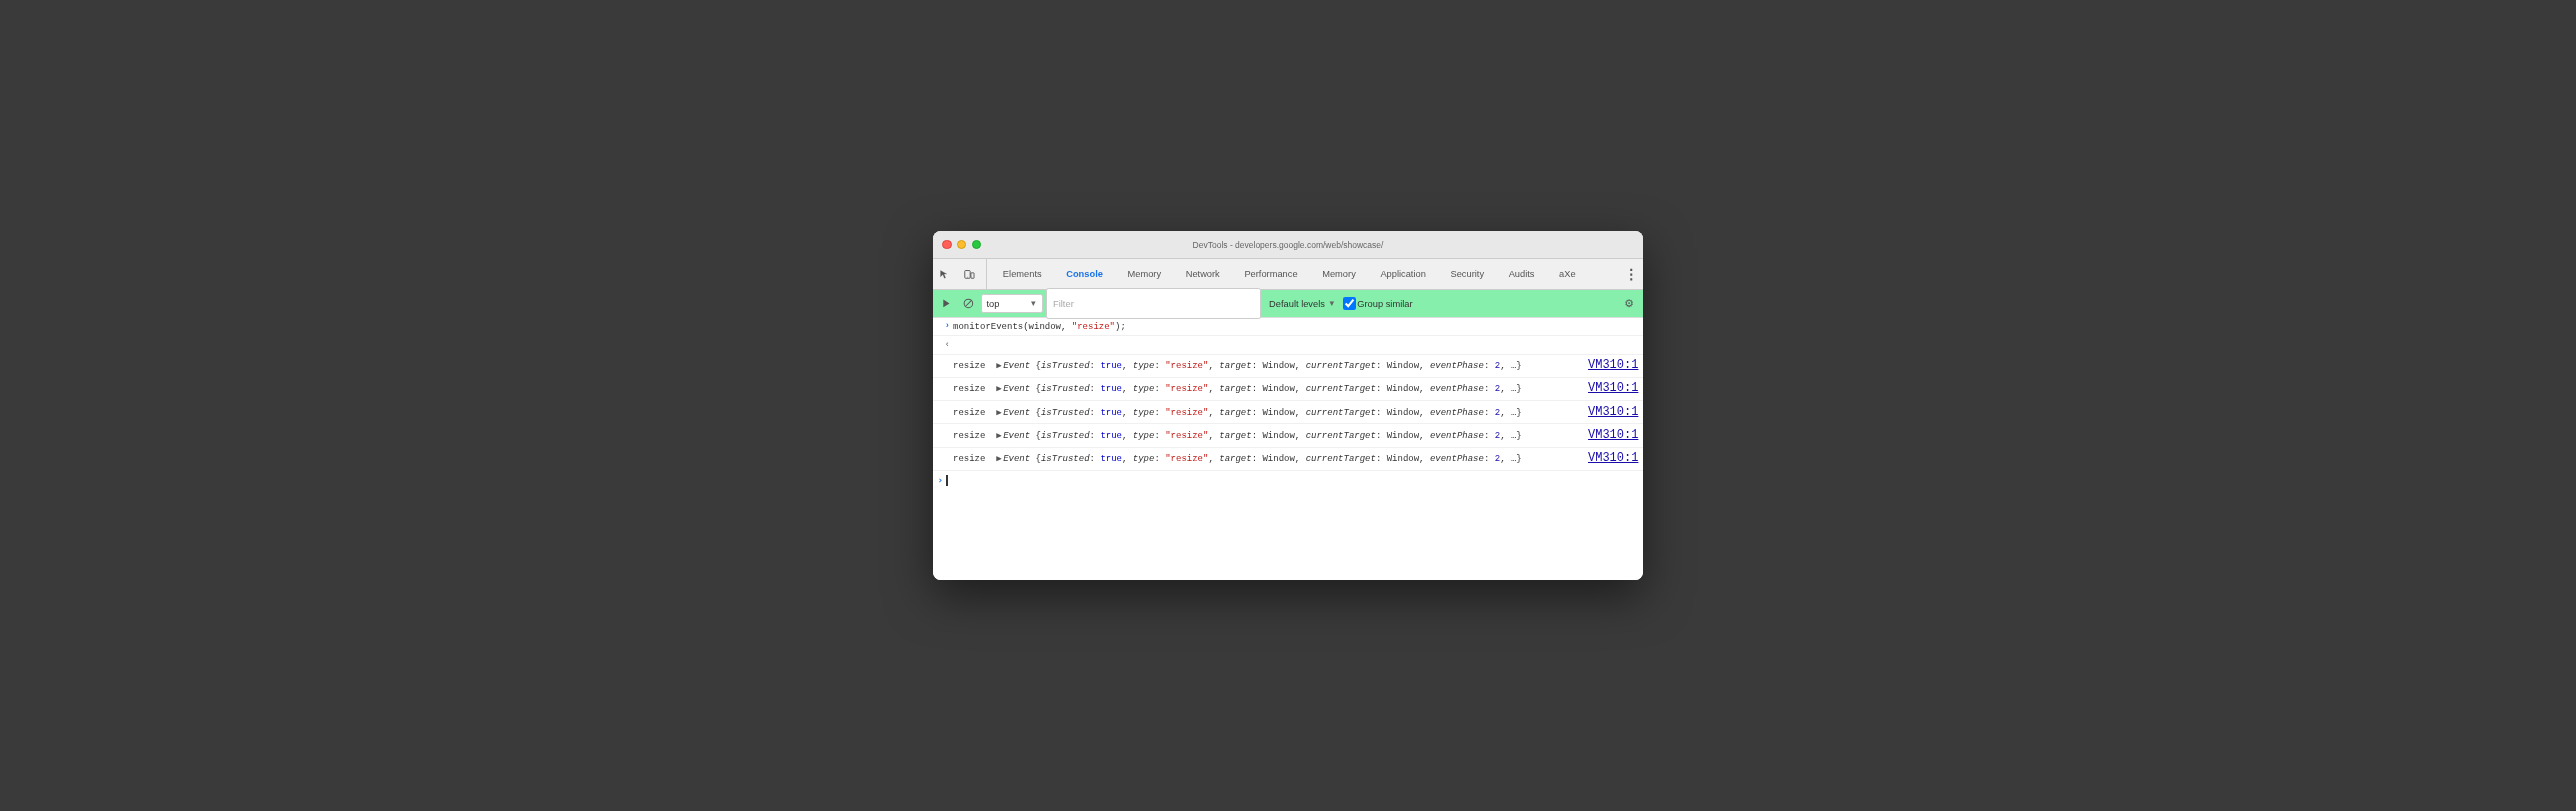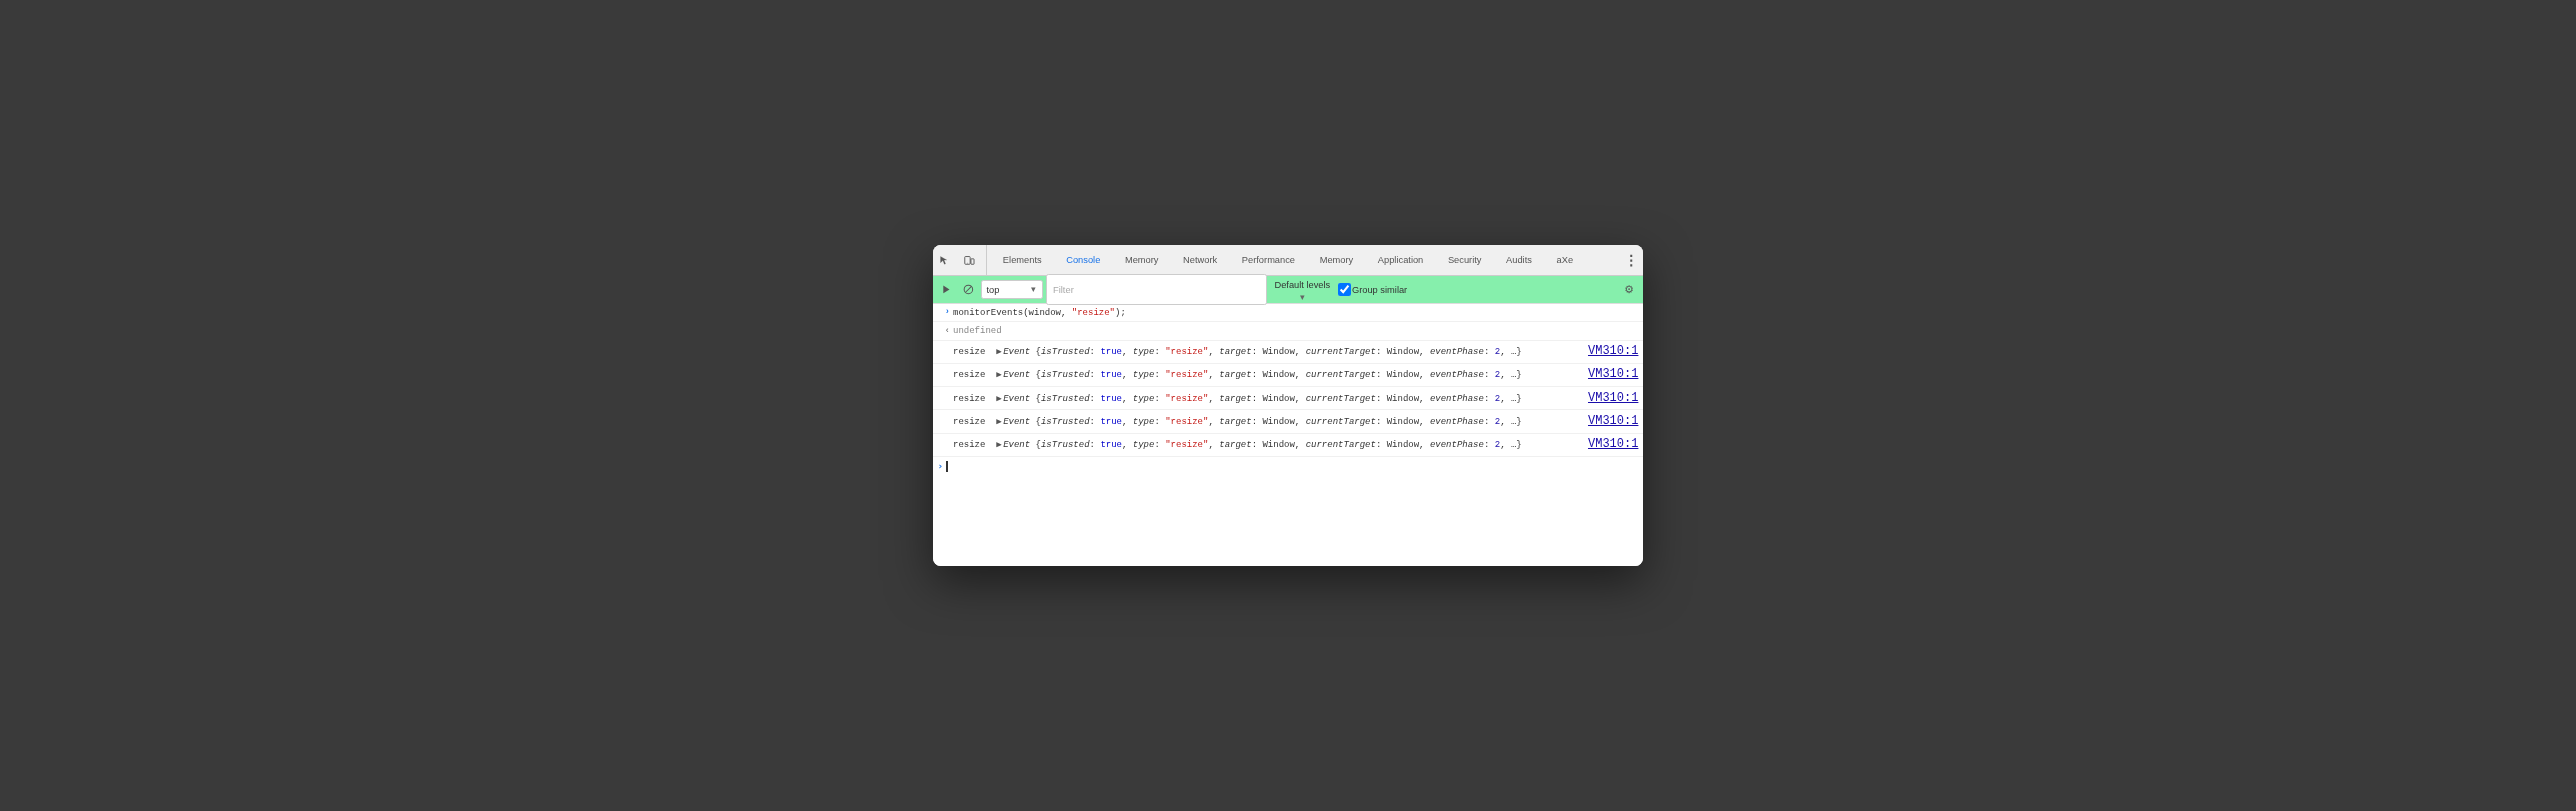--- a/index.html
+++ b/index.html
@@ -102,21 +102,21 @@
       font-size: 9.3px;
       color: #555;
       cursor: pointer;
       border-bottom: 1.5px solid transparent;
       white-space: nowrap;
     }
 
     .tab.active {
       color: #1a73e8;
       border-bottom: 1.5px solid #1a73e8;
-      font-weight: 400;
+      font-weight: 700;
     }
 
     .tab-bar-right {
       display: flex;
       align-items: center;
       margin-left: auto;
     }
 
     .more-btn {
       width: 21.6px;
@@ -185,21 +185,20 @@
 
     .levels-selector {
       display: flex;
       align-items: center;
       height: 18.5px;
       padding: 0 4.6px;
       font-size: 9.3px;
       color: #333;
       cursor: pointer;
       gap: 3.1px;
-      flex-direction: column;
     }
 
     .checkbox-label {
       display: flex;
       align-items: center;
       gap: 1px;
       font-size: 9.3px;
       color: #333;
       cursor: pointer;
     }
@@ -309,20 +308,28 @@
 
     code {
       font-family: 'Menlo', 'Monaco', 'Courier New', monospace;
     }
   </style>
 </head>
 <body>
 
 <div class="window">
 
+  <div class="title-bar">
+    <div class="traffic-lights">
+      <div class="traffic-light close"></div>
+      <div class="traffic-light minimize"></div>
+      <div class="traffic-light maximize"></div>
+    </div>
+    <span class="title-bar-text">DevTools - developers.google.com/web/showcase/</span>
+  </div>
 
   <div class="tab-bar">
     <div class="tab-bar-left">
       <button class="icon-btn" title="Inspect element">
         <svg width="10.8" height="10.8" viewBox="0 0 14 14" fill="none">
           <path d="M2 2 L2 10 L5 7 L7 12 L8.5 11.5 L6.5 6.5 L10 6.5 Z" fill="#555" stroke="#555" stroke-width="0.3"></path>
         </svg>
       </button>
       <button class="icon-btn" title="Toggle device toolbar">
         <svg width="10.8" height="10.8" viewBox="0 0 14 14">
@@ -412,23 +419,20 @@
 
     <div class="console-line">
       <span class="console-prefix" style="color:#1a73e8; font-weight:bold;">›</span>
       <span class="console-content">
         <code>monitorEvents(window, <span class="code-string">"resize"</span>);</code>
       </span>
     </div>
 
     <div class="console-line">
       <span class="console-prefix" style="color:#555;">‹</span>
-      <span class="console-content undefined-line">
-        <code>undefined</code>
-      </span>
     </div>
 
     <div class="console-line">
       <span class="console-prefix"></span>
       <span class="console-content">
         <code>resize &nbsp;<span class="arrow-right">▶</span><span style="font-style:italic;">Event</span> {<span style="font-style:italic;">isTrusted</span>: <span class="code-value-true">true</span>, <span style="font-style:italic;">type</span>: <span class="code-string">"resize"</span>, <span style="font-style:italic;">target</span>: Window, <span style="font-style:italic;">currentTarget</span>: Window, <span style="font-style:italic;">eventPhase</span>: <span class="code-number">2</span>, …}</code>
       </span>
       <span class="console-source">VM310:1</span>
     </div>
 

